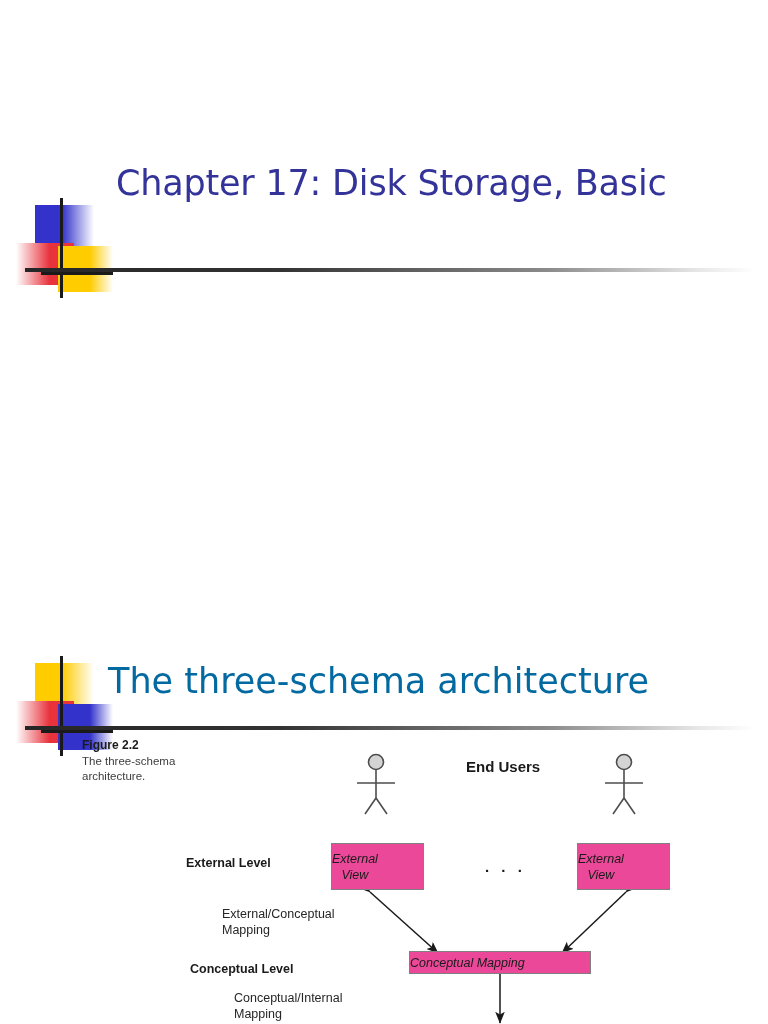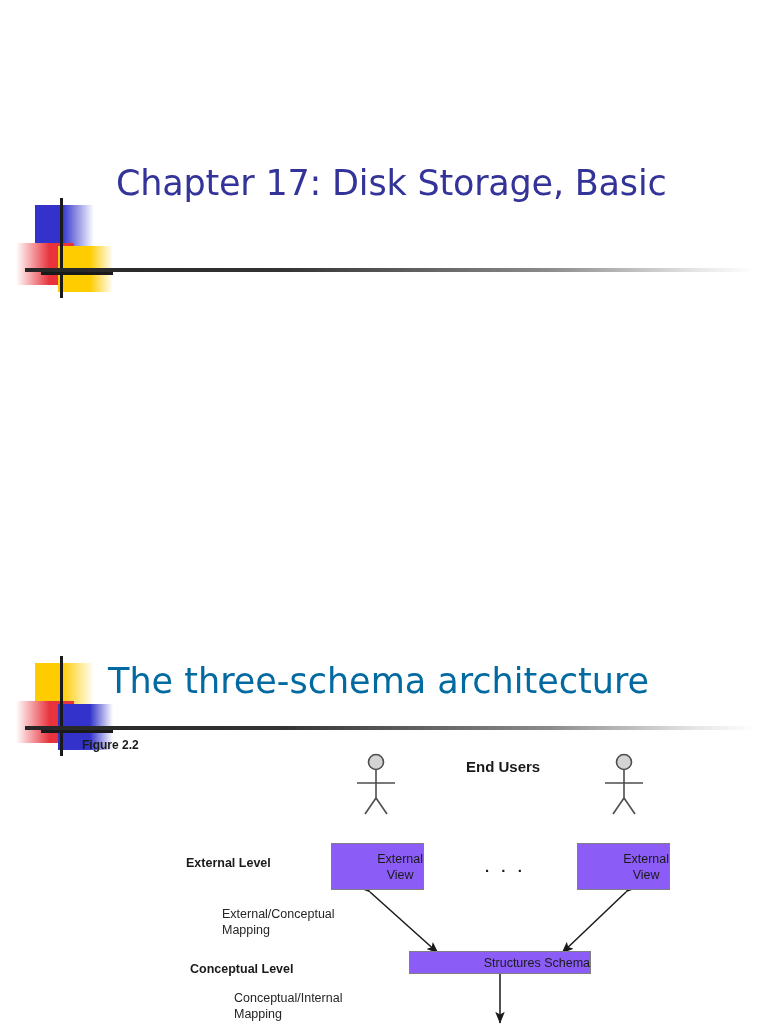--- a/index.html
+++ b/index.html
@@ -174,31 +174,32 @@
     left: 466px; top: 20px;
     font-family: "Liberation Sans", sans-serif;
     font-size: 15px;
     font-weight: bold;
     color: #1a1a1a;
     white-space: nowrap;
   }
 
   .schema-box {
     position: absolute;
-    background: #8b5cf6;
+    background: #ec4899;
     border: 1.5px solid #808080;
     box-sizing: border-box;
     display: flex;
     align-items: center;
-    justify-content: flex-end;
+    justify-content: flex-start;
     text-align: center;
     font-family: "Liberation Sans", sans-serif;
     font-size: 12.5px;
     color: #1a1a1a;
     line-height: 16px;
+    font-style: italic;
   }
 </style>
 </head>
 <body>
 
 <section class="slide-one">
 
   <div class="logo-mark logo-a">
     <span class="sq sq-blue"></span>
     <span class="sq sq-red"></span>
@@ -223,20 +224,21 @@
     <span class="cross-v"></span>
     <span class="cross-h"></span>
   </div>
 
   <div class="title-two">The three-schema architecture</div>
 
   <div class="rule rule-two"></div>
 
   <div class="fig-caption">
     <div class="fig-title">Figure 2.2</div>
+    <div class="fig-sub">The three-schema architecture.</div>
   </div>
 
   <div class="diagram">
 
     <svg width="768" height="286" style="position:absolute;left:0;top:0;">
       <defs>
         <marker id="ah" markerWidth="9" markerHeight="9" refX="7.5" refY="3.2" orient="auto" markerUnits="strokeWidth">
           <path d="M0,0 L8,3.2 L0,6.4 L1.8,3.2 z" fill="#1a1a1a"></path>
         </marker>
       </defs>
@@ -290,20 +292,20 @@
     </div>
 
     <div class="schema-box" style="left:577px; top:105px; width:93px; height:47px;">
       <div>
         <span>External</span><br>
         <span>View</span>
       </div>
     </div>
 
     <div class="schema-box" style="left:409px; top:213px; width:182px; height:23px;">
-      <span>Structures Schema</span>
+      <span>Conceptual Mapping</span>
     </div>
 
     <div style="position:absolute; left:485px; top:120px; font-family:'Liberation Sans',sans-serif;
                 font-size:15px; letter-spacing:4px; color:#1a1a1a; font-weight:bold;">. . .</div>
 
   </div>
 </section>
 
 </body></html>

